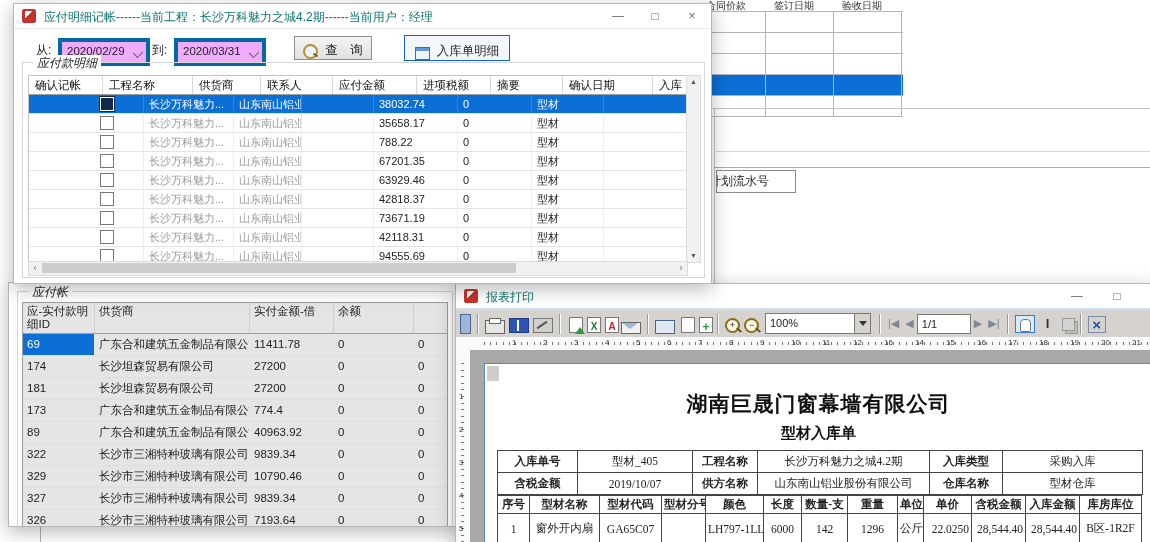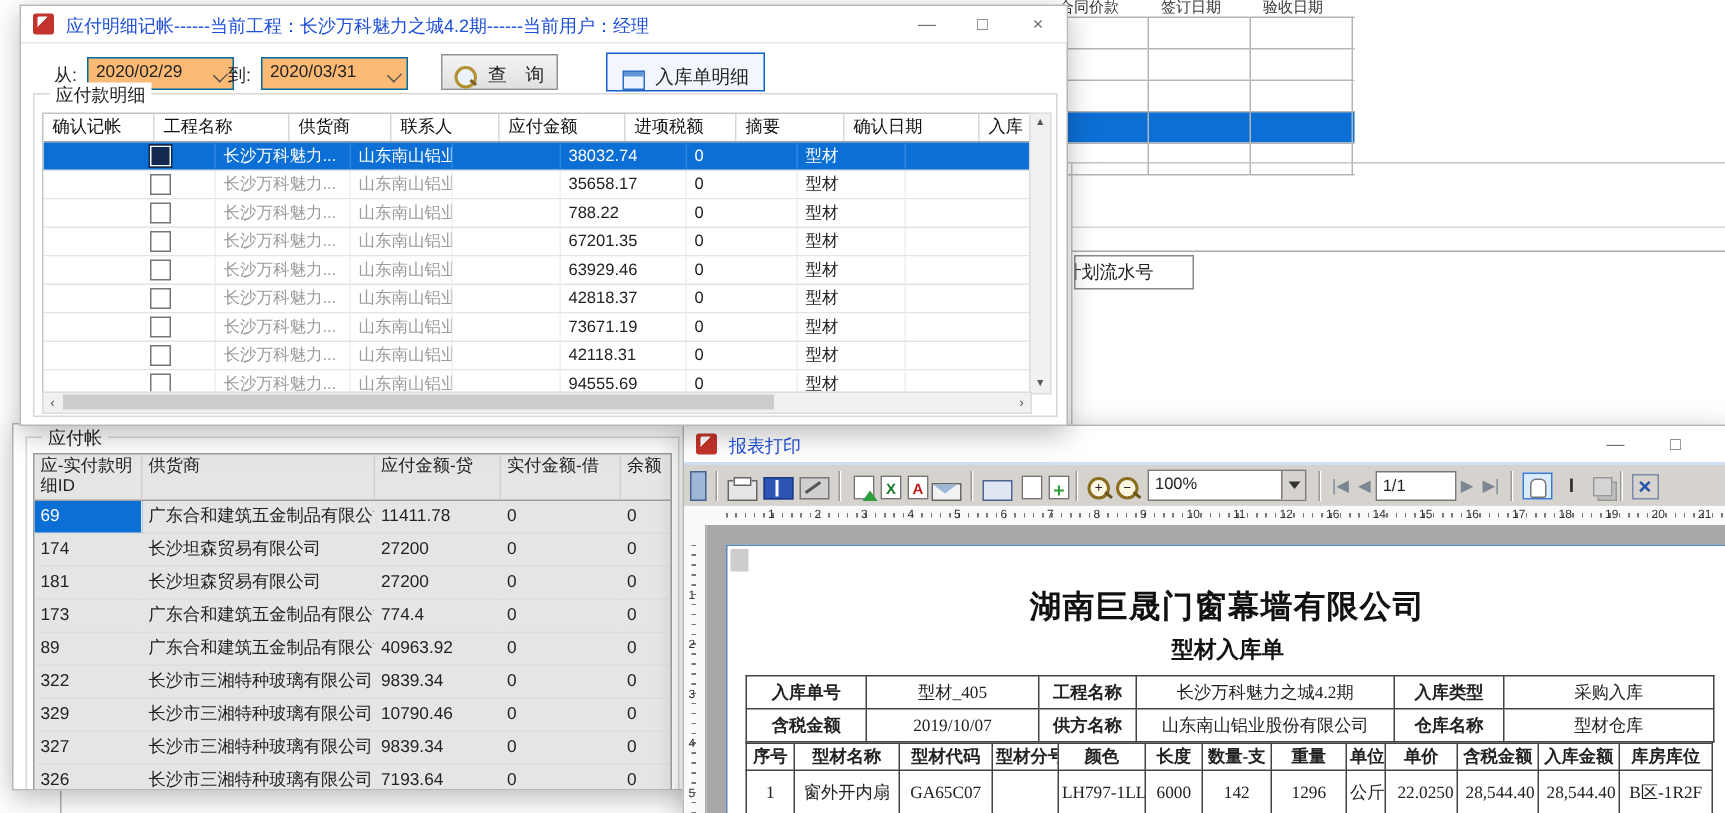--- a/index.html
+++ b/index.html
@@ -4,39 +4,39 @@
 <style>
   html,body{margin:0;padding:0;background:#e8e8e8;}
   .screen{position:relative;width:1150px;height:542px;background:#ffffff;overflow:hidden;
           font-family:"Liberation Sans",sans-serif;color:#222;}
   
   .win{position:absolute;background:#fff;border:1px solid #b7b7b7;box-shadow:0 5px 18px rgba(0,0,0,.28);}
   .titlebar{position:relative;height:24px;background:#fff;border-bottom:1px solid #e9e9e9;}
   .app-ico{position:absolute;left:8px;top:5px;width:14px;height:14px;background:var(--icored);border-radius:2px;}
   .app-ico::after{content:"";position:absolute;left:3px;top:2px;width:7px;height:9px;
        background:linear-gradient(135deg,#fff 0 45%,transparent 45%);border-radius:1px;}
-  .title-txt{position:absolute;left:30px;top:5px;font-size:12px;color:#1d4ed8;white-space:nowrap;}
+  .title-txt{position:absolute;left:30px;top:5px;font-size:12px;color:#0f766e;white-space:nowrap;}
   .winbtn{position:absolute;top:3px;width:18px;height:18px;font-size:12px;line-height:18px;
           text-align:center;color:#707070;}
   
   .detail-win{left:13px;top:3px;width:697px;height:279px;z-index:40;}
   .lbl{position:absolute;font-size:12px;color:#222;}
-  .combo{position:absolute;height:20px;background:#fdba74;border:1px solid #0369a1;font-size:11.5px;padding-left:12px;}
+  .combo{position:absolute;height:20px;background:#f0abfc;border:4px solid #0369a1;font-size:11.5px;}
   .combo .val{position:absolute;left:5px;top:3px;white-space:nowrap;}
   .combo .arr{position:absolute;right:4px;top:7px;width:7px;height:7px;border:solid #555;
               border-width:0 0 1.6px 1.6px;transform:rotate(-45deg) scale(1,.8);}
   .btn{position:absolute;display:flex;align-items:flex-end;justify-content:center;gap:7px;
        background:linear-gradient(#f4f4f4,#e0e0e0);border:1px solid #8f8f8f;font-size:12.5px;}
   .btn.default{border:1px solid var(--defblue);background:#f3f7fd;}
   .mag{width:11px;height:11px;border:2px solid #b38f2f;border-radius:50%;position:relative;background:#eaf2fb;}
   .mag::after{content:"";position:absolute;left:8px;top:8px;width:5px;height:2px;background:#7a6320;transform:rotate(40deg);}
   .winico{width:13px;height:11px;border:1px solid #2f6fc2;background:#eaf3ff;position:relative;}
   .winico::before{content:"";position:absolute;left:0;top:0;right:0;height:3px;background:#5f97d8;}
   .groupbox{position:absolute;border:1px solid #d7d7d7;}
-  .gb-label{position:absolute;top:-8px;left:10px;background:#fff;padding:0 4px;font-size:12px;color:#1c1c1c;}
+  .gb-label{position:absolute;top:-8px;left:10px;background:#fff;padding:0 4px;font-size:12px;color:#1c1c1c;font-style:italic;}
   
   .pd-table{position:absolute;left:5px;top:12px;width:658px;overflow:hidden;border:1px solid #c3c3c3;background:#fff;}
   .pd-hrow,.pd-row{display:grid;grid-template-columns:74px 90px 68px 72px 84px 74px 72px 90px 40px;}
   .pd-hrow{height:18px;border-bottom:1px solid #9e9e9e;}
   .pd-hrow .c{font-size:11.5px;color:#111;line-height:18px;padding:0 6px;border-right:1px solid #d8d8d8;
               white-space:nowrap;overflow:hidden;}
   .pd-row{height:18px;border-bottom:1px solid #e4e4e4;background:#fff;padding-left:41px;}
   .pd-row .c{font-size:11px;line-height:18px;padding:0 5px;border-right:1px solid #efefef;
              white-space:nowrap;overflow:hidden;}
   .pd-row .dim{color:#9a9a9a;}
@@ -192,21 +192,20 @@
     <div class="bgline" style="left:40px;top:527px;width:1px;height:15px;background:#b0b0b0;"></div>
   </div>
 
   <div class="win pay-win">
     <div class="groupbox" style="left:8px;top:8px;width:434px;height:300px;">
       <span class="gb-label">应付帐</span>
       <div class="pay-table">
         <div class="pay-hrow" id="pay-headers">
             <div class="c">应-实付款明细ID</div>
             <div class="c">供货商</div>
-            <div class="c">应付金额-贷</div>
             <div class="c">实付金额-借</div>
             <div class="c">余额</div>
           </div>
         <div id="pay-rows">
             <div class="pay-row">
               <div class="c idsel">69</div>
               <div class="c">广东合和建筑五金制品有限公司</div>
               <div class="c">11411.78</div>
               <div class="c">0</div>
               <div class="c">0</div>

